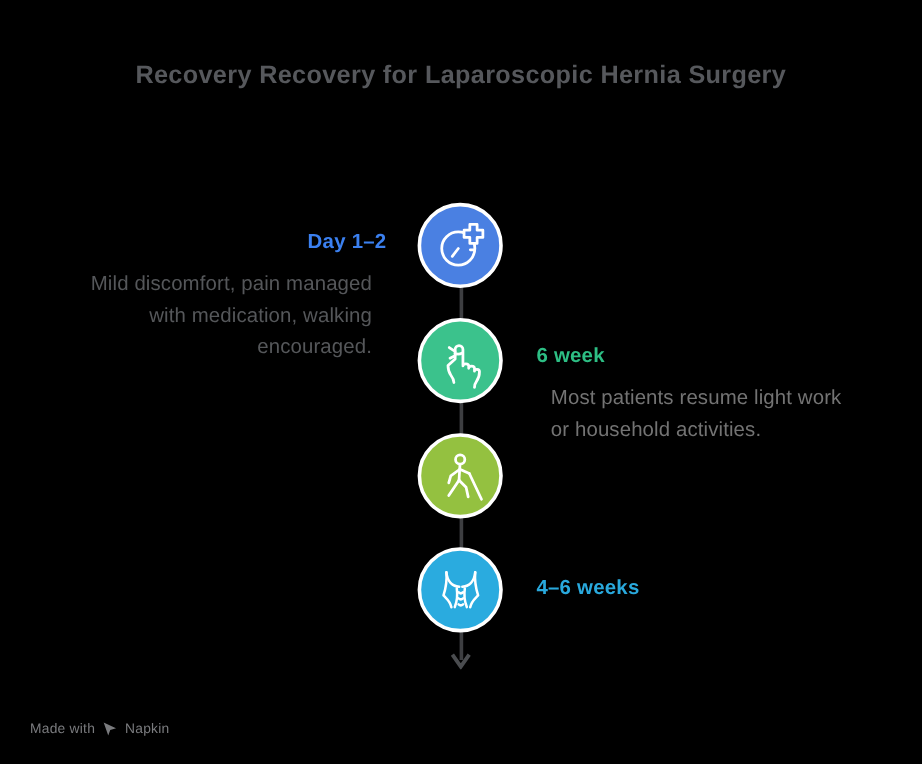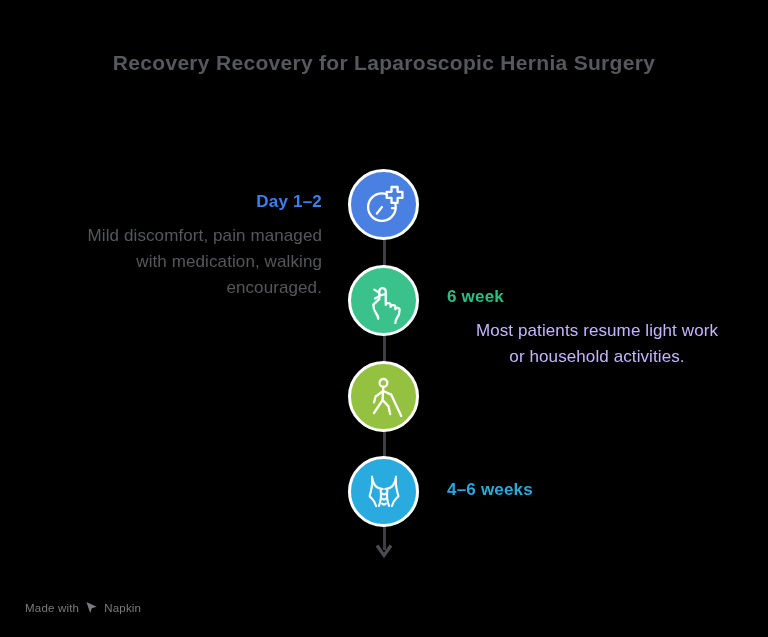--- a/index.html
+++ b/index.html
@@ -22,21 +22,21 @@
     position:absolute;left:348px;width:65px;height:65px;
     border:3.5px solid #fff;border-radius:50%;
     display:flex;align-items:center;justify-content:center;
   }
   .node svg{display:block;}
   .blk{position:absolute;}
   .blk.left{right:446px;width:320px;text-align:right;text-decoration:underline;}
   .blk.right{left:447px;width:300px;text-align:left;}
   .m-label{font-size:17px;font-weight:bold;line-height:1.2;margin:0 0 11px 0;letter-spacing:.2px;}
   .m-desc{
-    font-size:17px;line-height:26px;color:#55575a;margin:0;
+    font-size:17px;line-height:26px;color:#55575a;margin:12px;
     white-space:pre-line;letter-spacing:.1px;
   }
   .badge{
     position:absolute;left:25px;top:601px;
     display:flex;align-items:center;gap:6px;
     font-size:11.5px;color:#7a7b7e;letter-spacing:.2px;cursor:pointer;
   }
   .badge svg{display:block;}
 </style>
 </head>
@@ -65,21 +65,21 @@
         <circle cx="20" cy="24" r="13.2"></circle>
         <path d="M20 24l-4.8 6.2"></path>
         <path d="M29.6 25h3.2"></path>
         <path d="M29.2 4.8h5.8v4.6h4.6v5.8h-4.6V20h-5.8v-4.8h-4.6V9.4h4.6z" style="fill: rgb(74, 128, 226);"></path>
       </svg>
     </span>
   </div>
 
   <div class="blk right" style="top:287px;">
     <p class="m-label" style="color: rgb(45, 190, 132);">6 week</p>
-    <p class="m-desc" style="color: #c4b5fd; text-align: center;">Most patients resume light work
+    <p class="m-desc" style="color: #737373;">Most patients resume light work
 or household activities.</p>
   </div>
   <div class="node" style="top: 265px; background-color: rgb(59, 194, 140);">
     <span>
       <svg width="46" height="46" viewBox="0 0 44 44" fill="none" stroke="#fff" stroke-width="2.2" stroke-linecap="round" stroke-linejoin="round">
         <path d="M16.5 39c0-2.2-.9-3.8-2.4-5.8-1.6-2.2-2.3-4.8-2.3-7.7l5.7-5.3V12.7a3.1 3.1 0 0 1 6.2 0V25m0 .8c0-2.3 4.6-2.3 4.6 0v1.6m0 .3c0-2.3 4.6-2.3 4.6 0v2m0 .3c0-2 4-1.9 4 .5 0 3-.9 5.6-2.4 7.6-1.3 1.8-1.6 3-1.6 4.9"></path>
         <path d="M17.4 14.2l-4.6-3.1"></path>
         <path d="M17.4 17.6l-4 2"></path>
         <path d="M17.4 15.9c2 .7 4 .5 5.8-.5"></path>
       </svg>

